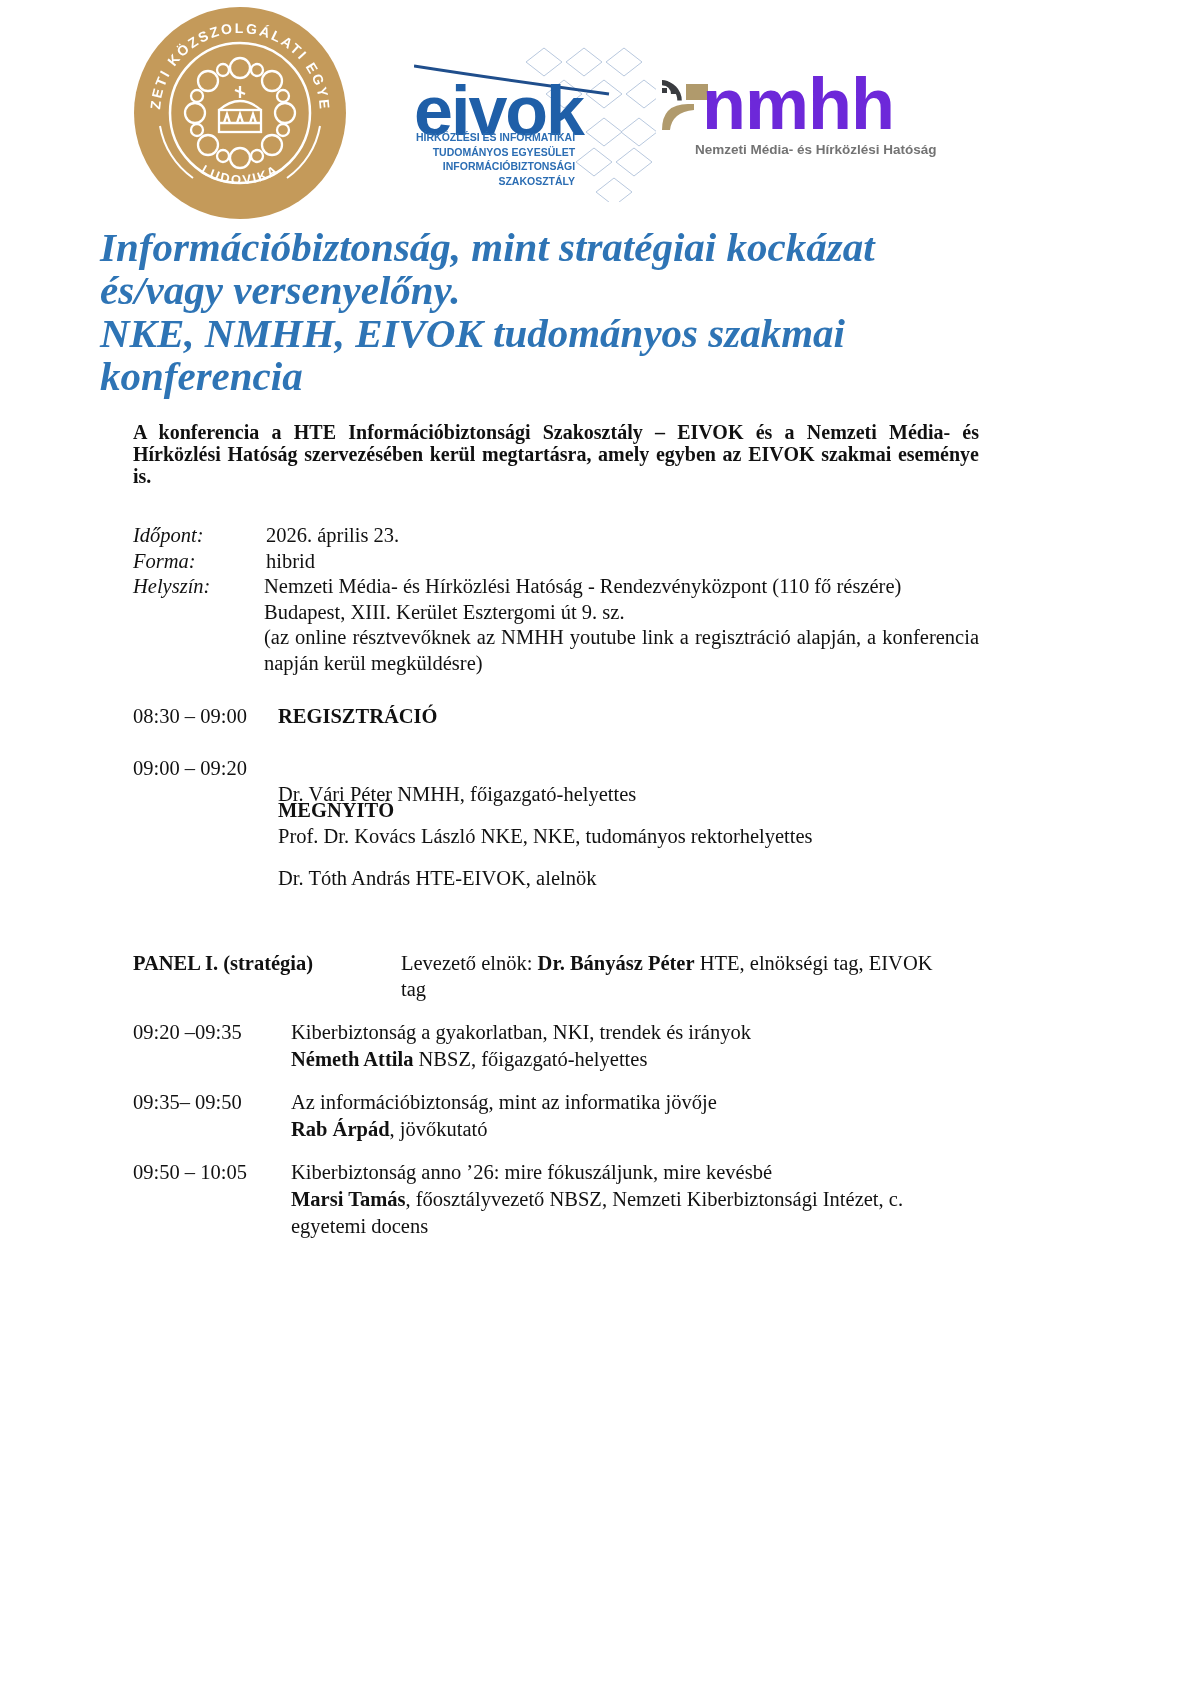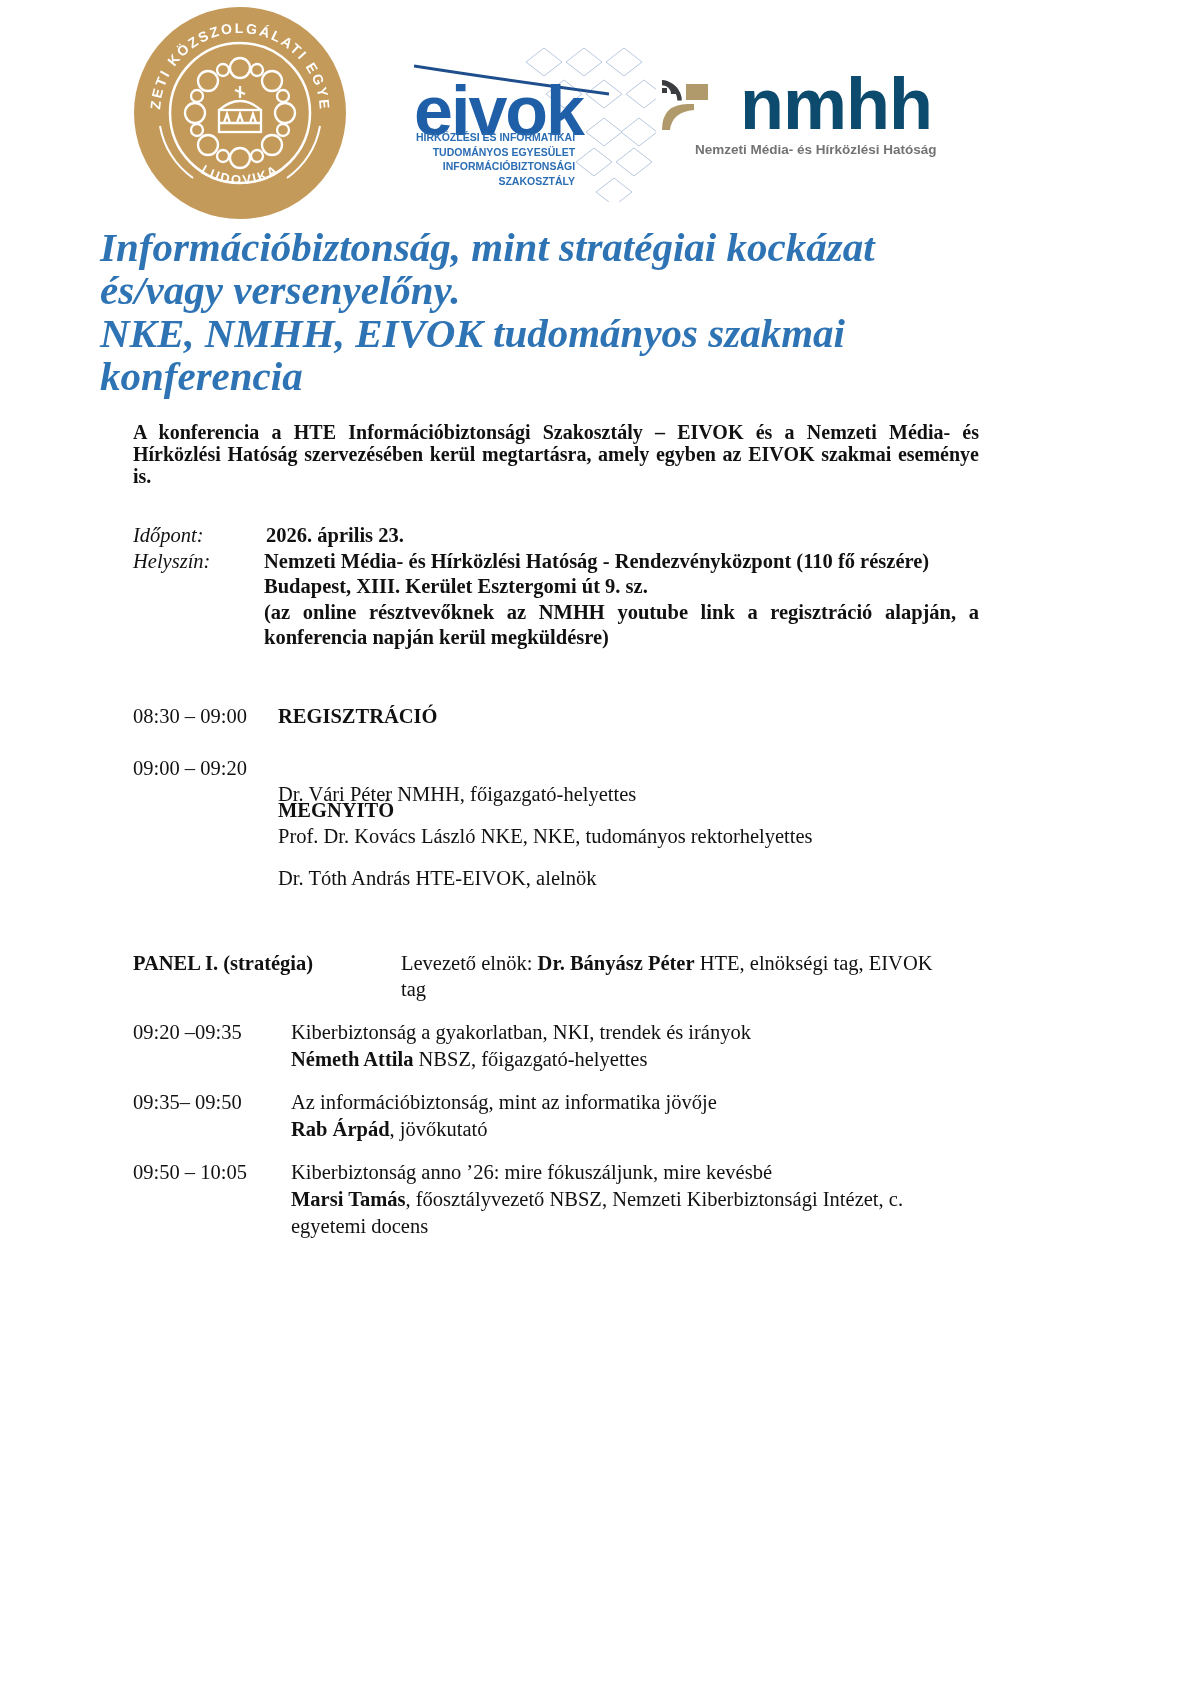--- a/index.html
+++ b/index.html
@@ -13,38 +13,38 @@
     .eivok-word { position: absolute; left: 8px; top: 34px; font-family: "Liberation Sans", "DejaVu Sans", sans-serif;
                   font-weight: 700; font-size: 70px; letter-spacing: -2px; color: #1f5fa8; line-height: 1; }
     .eivok-arc { position: absolute; left: 8px; top: 14px; width: 200px; height: 40px; }
     .eivok-sub { position: absolute; left: 10px; top: 88px; font-family: "Liberation Sans", "DejaVu Sans", sans-serif;
                  font-weight: 700; font-size: 10.5px; line-height: 14.5px; color: #2b6db3; }
     .eivok-sub div { white-space: nowrap; text-align: right; }
 
     .logo-nmhh { position: absolute; left: 662px; top: 76px; width: 300px; height: 90px; }
     .nmhh-mark { position: absolute; left: 0; top: 4px; width: 52px; height: 60px; }
     .nmhh-word { position: absolute; left: 40px; top: -8px; font-family: "Liberation Sans", "DejaVu Sans", sans-serif;
-                 font-weight: 700; font-size: 72px; letter-spacing: -1px; color: #0c4a6e; line-height: 1; margin-left: 38px; }
+                 font-weight: 700; font-size: 72px; letter-spacing: -1px; color: #6d28d9; line-height: 1; }
     .nmhh-sub { position: absolute; left: 33px; top: 66px; font-family: "Liberation Sans", "DejaVu Sans", sans-serif;
                 font-weight: 700; font-size: 13.5px; color: #737373; white-space: nowrap; }
 
     
     .title { position: absolute; left: 100px; top: 226px; width: 990px; text-align: left;
              color: #2e74b5; font-weight: 700; font-size: 41px; line-height: 43px; font-style: italic; }
     .title div { white-space: nowrap; }
 
     
     .intro { position: absolute; left: 133px; top: 421px; width: 846px; font-weight: 700; font-size: 20px;
              line-height: 22px; text-align: justify; }
 
     
     .details { position: absolute; left: 133px; top: 523px; width: 846px; font-size: 20.5px; line-height: 25.5px; }
     .drow { display: flex; }
     .dlabel { font-style: italic; width: 131px; flex: none; }
-    .dval { flex: 1; font-weight: bold; }
+    .dval { flex: 1; }
     .dval.c1 { padding-left: 2px; }
 
     
     .sched { position: absolute; left: 133px; font-size: 20.5px; line-height: 26px; }
     .stime { position: absolute; left: 0; white-space: nowrap; }
     .stitle { position: absolute; left: 145px; font-weight: 700; white-space: nowrap; }
     .sline { position: absolute; left: 145px; white-space: nowrap; }
 
     .panel-head { position: absolute; left: 133px; top: 950px; font-size: 20.5px; line-height: 26px; width: 860px; }
     .panel-title { position: absolute; left: 0; top: 0; font-weight: 700; white-space: nowrap; }
@@ -153,20 +153,24 @@
 </div>
 
 <div class="intro">A konferencia a HTE Információbiztonsági Szakosztály – EIVOK és a Nemzeti Média- és Hírközlési Hatóság szervezésében kerül megtartásra, amely egyben az EIVOK szakmai eseménye is.</div>
 
 <div class="details">
   <div class="drow">
     <span class="dlabel">Időpont:</span>
     <span class="dval c1">2026. április 23.</span>
   </div>
   <div class="drow">
+    <span class="dlabel">Forma:</span>
+    <span class="dval c1">hibrid</span>
+  </div>
+  <div class="drow">
     <span class="dlabel">Helyszín:</span>
     <div class="dval">
       <div>Nemzeti Média- és Hírközlési Hatóság - Rendezvényközpont (110 fő részére)</div>
       <div>Budapest, XIII. Kerület Esztergomi út 9. sz.</div>
       <div class="justify" style="text-align: justify;">(az online résztvevőknek az NMHH youtube link a regisztráció alapján, a konferencia napján kerül megküldésre)</div>
     </div>
   </div>
 </div>
 
 <div class="sched" style="top:703px;">

